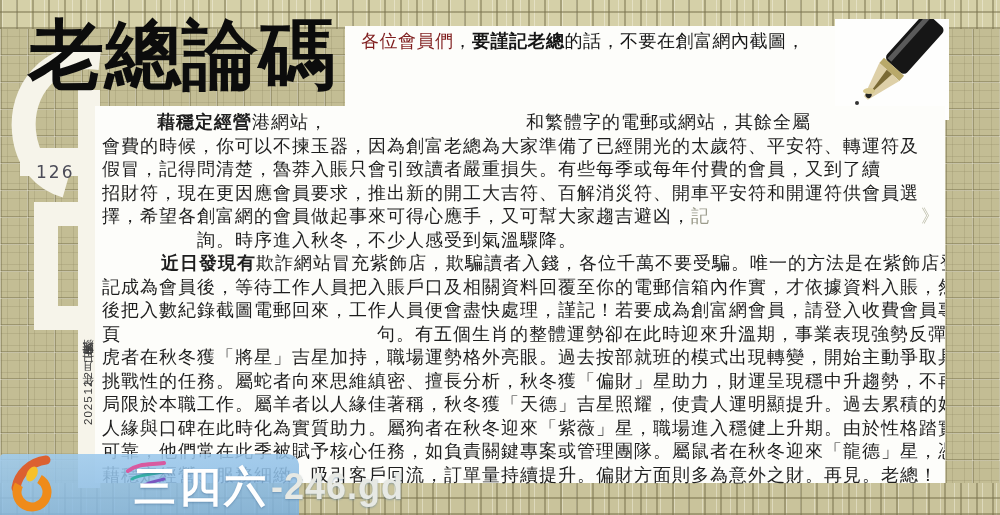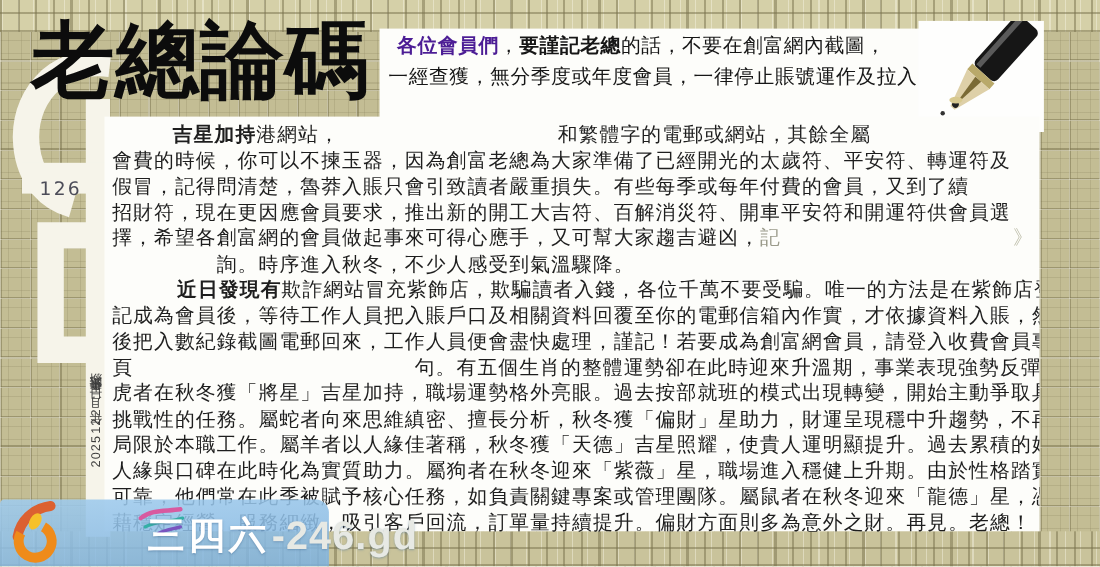--- a/index.html
+++ b/index.html
@@ -49,21 +49,21 @@
   .notice-panel{
     position:absolute; left:345px; top:26px; width:506px; height:81px;
     background:#fdfdfa; padding:0; overflow:hidden;
   }
   .notice-panel p{
     margin:0; padding:2px 0 0 8px; white-space:nowrap;
     font-size:18px; line-height:26px; color:#161616; letter-spacing:0.5px;
   }
   .notice-panel p.first{padding-left:16px;}
   .b{font-weight:700;}
-  .faded-yellow{color:#4c1d95;font-weight:bold;}
+  .faded-yellow{color:#7f1d1d;}
   .pen-box{
     position:absolute; left:835px; top:19px; width:114px; height:101px;
     background:#fefefd;
   }
   .article-panel{
     position:absolute; left:95px; top:106px; width:850px; height:377px;
     background:#fdfdfa; padding-top:5px; box-sizing:border-box;
   }
   .article-panel .line{
     margin:0; padding:0 0 0 7px; height:23.5px; line-height:23.5px;
@@ -80,21 +80,21 @@
   .footer-band{
     position:absolute; left:0; top:454px; width:299px; height:61px;
     background:linear-gradient(175deg, rgba(160,204,238,0.88) 0%, rgba(124,176,221,0.85) 100%);
     border-radius:4px 12px 0 0;
     display:flex; align-items:center; cursor:pointer;
   }
   .logo-six{margin:-2px 0 0 2px; flex:0 0 auto;}
   .ribbons{margin:-22px 0 0 58px; flex:0 0 auto;}
   .site-cn{
     margin-left:-36px; margin-top:4px;
-    font-family:"Liberation Serif", serif; font-weight:700; font-size:34px;
+    font-family:"Liberation Serif", serif; font-weight:700; font-size:42px;
     color:#ffffff; letter-spacing:3px; text-shadow:0 1px 2px rgba(70,110,150,0.55);
     white-space:nowrap;
   }
   .site-domain{
     margin-left:2px; margin-top:4px;
     font-family:"Liberation Sans", sans-serif; font-weight:700; font-size:36px;
     color:#e7e9e4; letter-spacing:1px; text-shadow:0 1px 2px rgba(70,110,150,0.45);
     white-space:nowrap;
   }
 </style>
@@ -116,40 +116,39 @@
   <div class="issue">126</div>
 
   <div class="date-strip">
     <span>2025年12月2日 下午六時更新</span>
   </div>
 
   <h1 class="main-title">老總論碼</h1>
 
   <div class="notice-panel">
     <p class="first"><span class="faded-yellow">各位會員們</span><span>，</span><span class="b">要謹記老總</span><span>的話，不要在創富網內截圖，</span></p>
-    <p><span>一經查獲，無分季度或年度會員，一律停止賬號運作及拉入</span></p>
   </div>
 
   <div class="pen-box">
     <svg width="114" height="101" viewBox="0 0 114 101">
       <g transform="rotate(42 60 46)">
         <rect x="47" y="-14" width="27" height="62" rx="5" fill="#161616"></rect>
         <rect x="50" y="-12" width="5" height="58" fill="#5a5a5a"></rect>
         <rect x="47" y="48" width="27" height="7" fill="#b9a96a"></rect>
         <polygon points="47,55 74,55 63,90 58,90" fill="#ded0a8"></polygon>
         <polygon points="57,55 64,55 60.5,88" fill="#7a6a35"></polygon>
         <circle cx="60.5" cy="86" r="3" fill="#222"></circle>
       </g>
       <ellipse cx="34" cy="72" rx="6" ry="3" fill="#d8c98f"></ellipse>
       <circle cx="22" cy="84" r="2" fill="#333"></circle>
     </svg>
   </div>
 
   <div class="article-panel">
-    <p class="line ind-a"><span class="b">吉星加持</span><span>港網站，</span><span class="gap-a"></span><span>和繁體字的電郵或網站，其餘全屬</span></p>
+    <p class="line ind-a"><span class="b">藉穩定經營</span><span>港網站，</span><span class="gap-a"></span><span>和繁體字的電郵或網站，其餘全屬</span></p>
     <p class="line"><span>會費的時候，你可以不揀玉器，因為創富老總為大家準備了已經開光的太歲符、平安符、轉運符及</span></p>
     <p class="line"><span>假冒，記得問清楚，魯莽入賬只會引致讀者嚴重損失。有些每季或每年付費的會員，又到了續</span></p>
     <p class="line"><span>招財符，現在更因應會員要求，推出新的開工大吉符、百解消災符、開車平安符和開運符供會員選</span></p>
     <p class="line flex">
         <span>擇，希望各創富網的會員做起事來可得心應手，又可幫大家趨吉避凶，</span>
         <span class="faded-part">記</span>
         <span class="edge-mark">》</span>
       </p>
     <p class="line ind-b"><span>詢。時序進入秋冬，不少人感受到氣溫驟降。</span></p>
     <p class="line ind-c"><span class="b">近日發現有</span><span>欺詐網站冒充紫飾店，欺騙讀者入錢，各位千萬不要受騙。唯一的方法是在紫飾店登</span></p>

